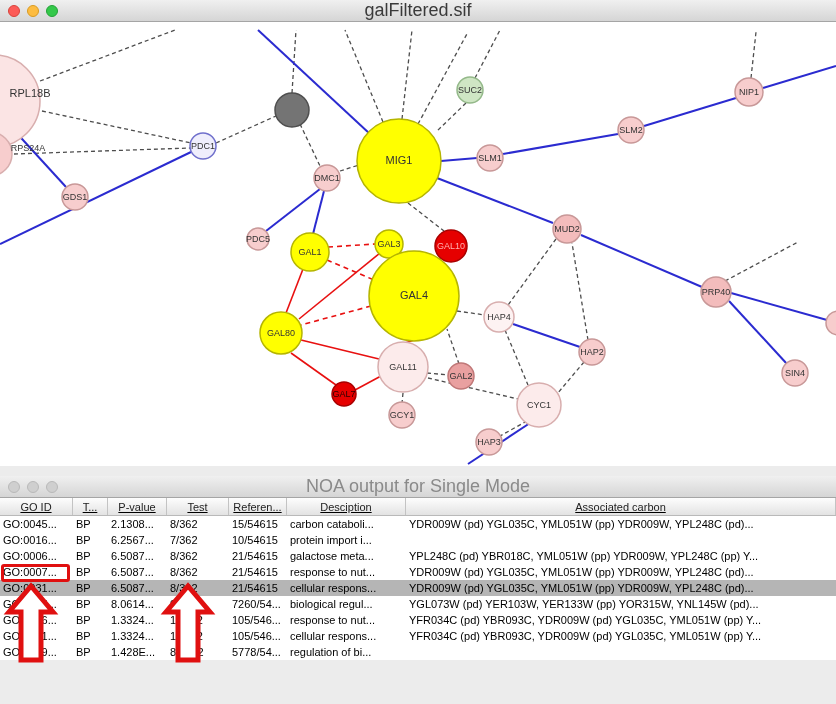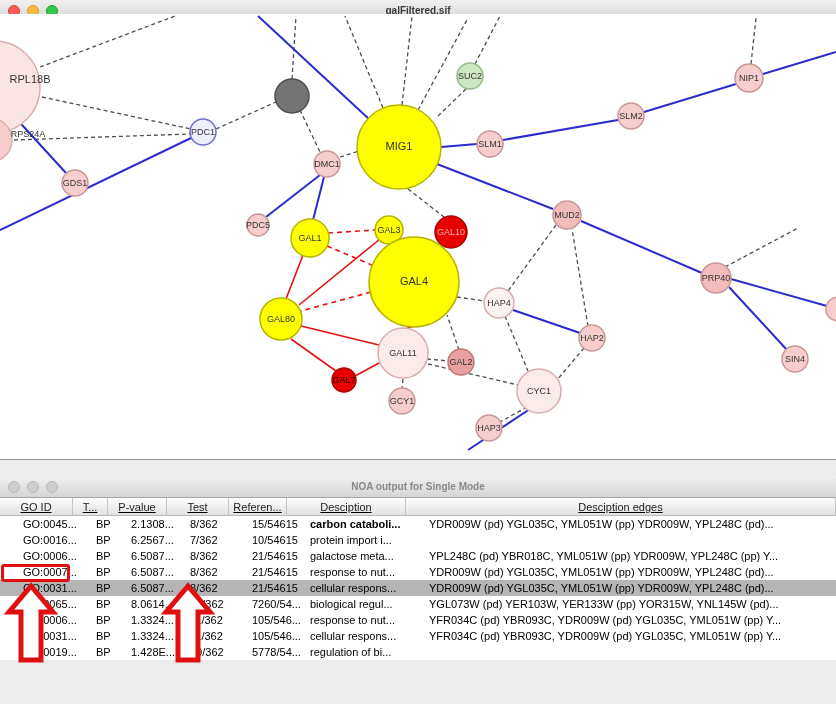--- a/index.html
+++ b/index.html
@@ -2,40 +2,40 @@
 <html><head>
 <meta charset="utf-8">
 <style>
   html,body{margin:0;padding:0;background:#222;}
   *{box-sizing:border-box;}
   .screen{position:relative;width:836px;height:704px;background:#ececec;overflow:hidden;
           font-family:"Liberation Sans",sans-serif;}
   
   .titlebar{position:relative;height:22px;background:linear-gradient(#f0f0f0,#d5d5d5);
             border-bottom:1px solid #a5a5a5;display:flex;align-items:center;justify-content:center;}
-  .titlebar .title{font-size:10px;font-weight:700;color:#3a3a3a;}
+  .titlebar .title{font-size:18px;font-weight:400;color:#3a3a3a;}
   .titlebar.inactive .title{color:#8a8a8a;}
   .lights{position:absolute;left:8px;top:5px;display:flex;gap:7px;}
   .light{width:12px;height:12px;border-radius:50%;border:1px solid #b9b9b9;background:#cfcfcf;}
   .light.close{background:#fc5b57;border-color:#d8433b;}
   .light.min{background:#fdbc40;border-color:#d99b22;}
   .light.zoom{background:#34c84a;border-color:#24a237;}
   
   .graph-window{position:absolute;left:0;top:0;width:836px;height:460px;background:#fff;
                 border-bottom:1px solid #8d8d8d;}
-  .graph-canvas{position:absolute;left:0;top:14px;width:836px;height:438px;background:#fff;}
+  .graph-canvas{position:absolute;left:0;top:28px;width:836px;height:438px;background:#fff;}
   .graph-canvas svg{position:absolute;left:0;top:0;}
   
   .noa-window{position:absolute;left:0;top:460px;width:836px;height:244px;background:#ececec;margin-top:16px;}
   .thead{display:flex;height:18px;background:linear-gradient(#fdfdfd,#e3e3e3);
          border-bottom:1px solid #b9b9b9;text-decoration:underline;}
   .th{border-right:1px solid #c3c3c3;font-size:11px;color:#222;display:flex;align-items:center;
       justify-content:center;white-space:nowrap;overflow:hidden;flex:0 0 auto;}
   .tbody{background:#fff;height:144px;overflow:hidden;}
-  .tr{display:flex;height:16px;padding-left:20px;}
+  .tr{display:flex;height:16px;}
   .tr.selected{background:#b5b5b5;}
   .td{font-size:11px;line-height:16px;padding-left:3px;white-space:nowrap;overflow:hidden;
       color:#000;flex:0 0 auto;}
   .noa-footer{position:absolute;left:0;bottom:0;width:836px;height:60px;background:#e9e9e9;}
   .btn{position:absolute;top:14px;width:145px;height:22px;border:1px solid #9b9b9b;border-radius:5px;
        background:linear-gradient(#ffffff,#e9e9e9);font-size:13px;color:#000;text-align:center;
        line-height:21px;box-shadow:0 1px 1px rgba(0,0,0,.18);cursor:default;
        font-family:"Liberation Sans",sans-serif;}
   .btn.save{left:458px;}
   .btn.cancel{left:677px;}
@@ -182,30 +182,30 @@
       <span class="title">NOA output for Single Mode</span>
     </header>
 
     <div class="thead" id="thead">
         <div class="th" style="width: 73px;">GO ID</div>
         <div class="th" style="width: 35px;">T...</div>
         <div class="th" style="width: 59px;">P-value</div>
         <div class="th" style="width: 62px;">Test</div>
         <div class="th" style="width: 58px;">Referen...</div>
         <div class="th" style="width: 119px;">Desciption</div>
-        <div class="th" style="width: 430px; flex: 1 1 0%;">Desciption edges</div>
+        <div class="th" style="width: 430px; flex: 1 1 0%;">Associated carbon</div>
       </div>
     <div class="tbody" id="tbody">
         <div class="tr">
           <div class="td" style="width: 73px;">GO:0045...</div>
           <div class="td" style="width: 35px;">BP</div>
           <div class="td" style="width: 59px;">2.1308...</div>
           <div class="td" style="width: 62px;">8/362</div>
           <div class="td" style="width: 58px;">15/54615</div>
-          <div class="td" style="width: 119px; font-weight: bold;">carbon cataboli...</div>
+          <div class="td" style="width: 119px;">carbon cataboli...</div>
           <div class="td" style="width: 430px; flex: 1 1 0%;">YDR009W (pd) YGL035C, YML051W (pp) YDR009W, YPL248C (pd)...</div>
         </div>
         <div class="tr">
           <div class="td" style="width: 73px;">GO:0016...</div>
           <div class="td" style="width: 35px;">BP</div>
           <div class="td" style="width: 59px;">6.2567...</div>
           <div class="td" style="width: 62px;">7/362</div>
           <div class="td" style="width: 58px;">10/54615</div>
           <div class="td" style="width: 119px;">protein import i...</div>
         </div>

